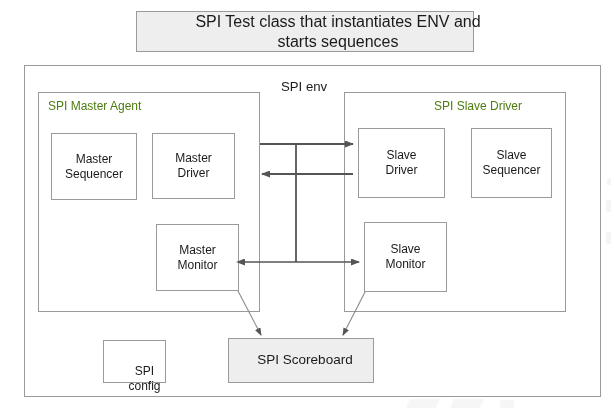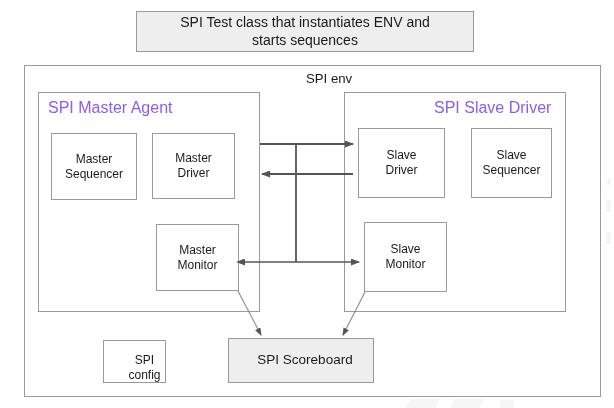--- a/index.html
+++ b/index.html
@@ -31,33 +31,34 @@
     box-sizing: border-box;
     display: flex;
     align-items: center;
     justify-content: center;
     text-align: center;
     color: #1a1a1a;
     line-height: 1.22;
     white-space: pre-line;
   }
   .banner-text {
-    font-size: 14px;
+    font-size: 16px;
+    margin-left: 33px;
   }
   .leafbox-text {
     font-size: 12px;
   }
   .scoreboard-text {
     font-size: 13.5px;
     padding-left: 8px;
   }
   .agent-title {
     position: absolute;
-    font-size: 16px;
-    color: #8b5cf6;
+    font-size: 12px;
+    color: #4d7c0f;
     white-space: nowrap;
   }
   .env-title {
     position: absolute;
     font-size: 13.2px;
     color: #1a1a1a;
     white-space: nowrap;
   }
   .conn {
     position: absolute;
@@ -76,21 +77,21 @@
 </head>
 <body>
 
 <div id="canvas">
 
   <div class="box box-filled" style="left:136px; top:11px; width:338px; height:41px;"></div>
   <div class="centered-text banner-text" style="left:136px; top:11px; width:338px; height:41px;">SPI Test class that instantiates ENV and
 starts sequences</div>
 
   <div class="box" style="left:24px; top:65px; width:577px; height:332px;"></div>
-  <div class="env-title" style="left:281px; top:71px;margin-left:25px;">SPI env</div>
+  <div class="env-title" style="left:281px; top:79px;">SPI env</div>
 
   <div class="box" style="left:38px; top:92px; width:222px; height:220px;"></div>
   <div class="agent-title" style="left:48px; top:99px;">SPI Master Agent</div>
 
   <div class="box" style="left:51px; top:133px; width:86px; height:67px;"></div>
   <div class="centered-text leafbox-text" style="left:51px; top:133px; width:86px; height:67px;">Master
 Sequencer</div>
 
   <div class="box" style="left:152px; top:133px; width:83px; height:66px;"></div>
   <div class="centered-text leafbox-text" style="left:152px; top:133px; width:83px; height:66px;">Master
@@ -109,21 +110,21 @@
 
   <div class="box" style="left:471px; top:128px; width:81px; height:70px;"></div>
   <div class="centered-text leafbox-text" style="left:471px; top:128px; width:81px; height:70px;">Slave
 Sequencer</div>
 
   <div class="box" style="left:364px; top:222px; width:83px; height:70px;"></div>
   <div class="centered-text leafbox-text" style="left:364px; top:222px; width:83px; height:70px;">Slave
 Monitor</div>
 
   <div class="box" style="left:103px; top:340px; width:63px; height:43px;"></div>
-  <div class="centered-text leafbox-text" style="left:103px; top:347px; width:63px; height:42px;padding-left:20px;">SPI
+  <div class="centered-text leafbox-text" style="left:103px; top:358px; width:63px; height:42px;padding-left:20px;">SPI
 config</div>
 
   <div class="box box-filled" style="left:228px; top:338px; width:146px; height:45px;"></div>
   <div class="centered-text scoreboard-text" style="left:228px; top:338px; width:146px; height:45px;">SPI Scoreboard</div>
 
   <svg class="conn" viewBox="0 0 614 408" width="614" height="408">
     <defs>
       <marker id="arrowhead" markerWidth="9" markerHeight="7" refX="8" refY="3.5" orient="auto" markerUnits="userSpaceOnUse">
         <path d="M0,0 L9,3.5 L0,7 Z" fill="#555555"></path>
       </marker>

